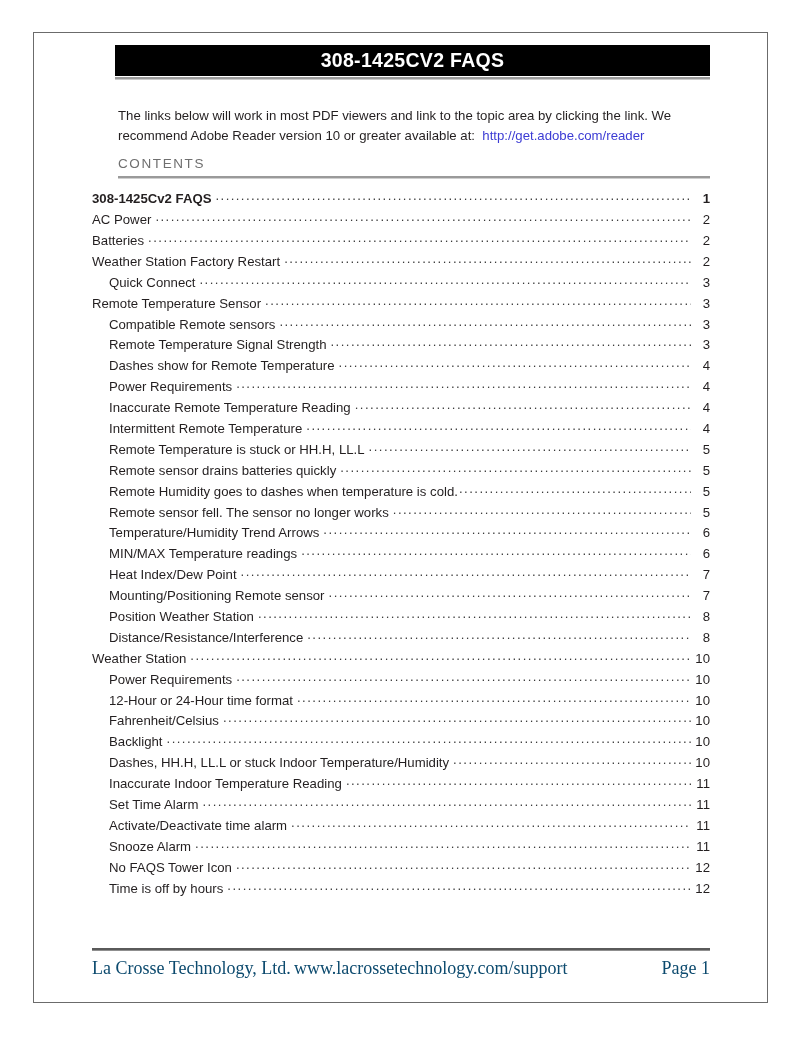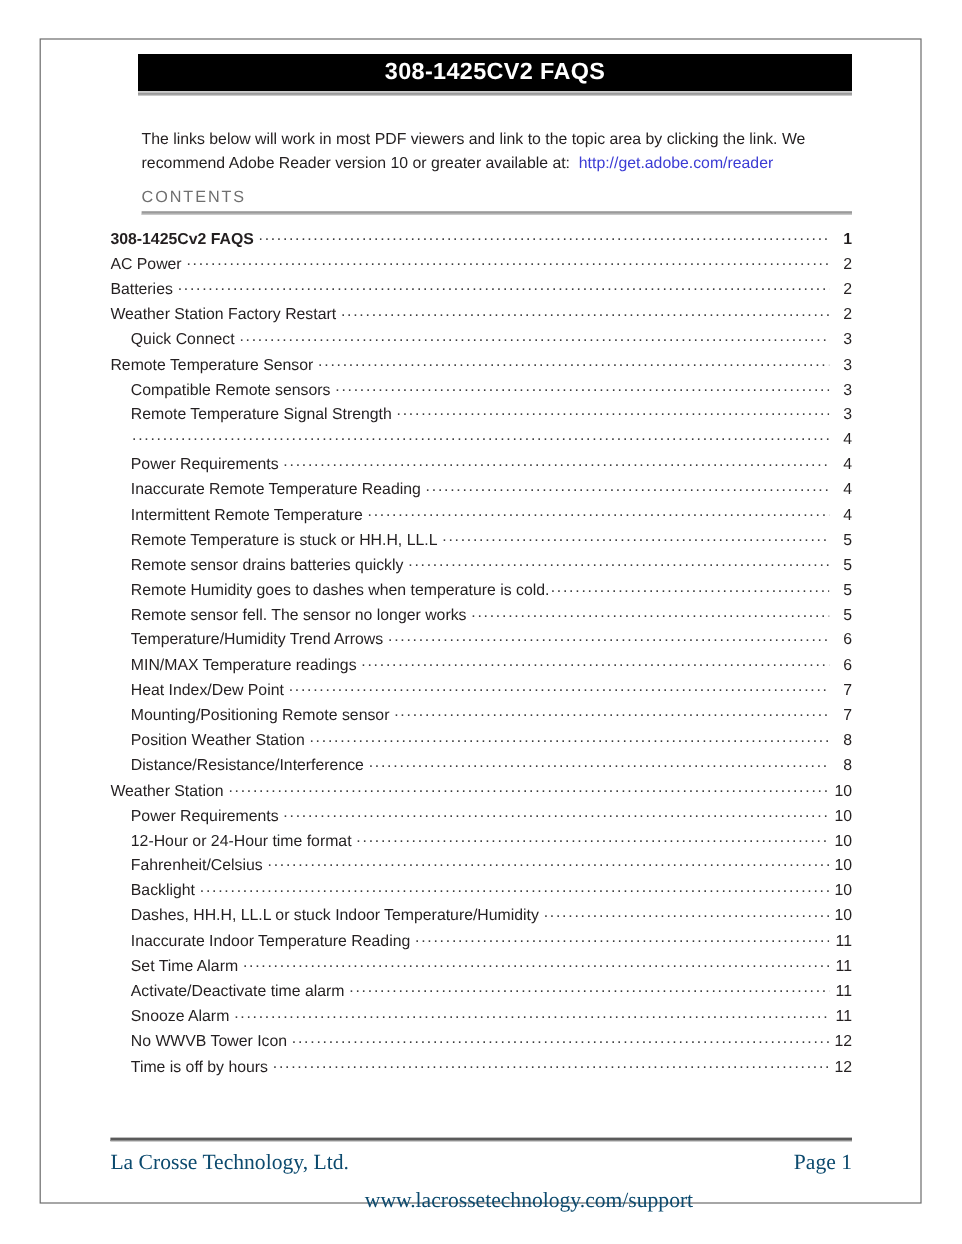--- a/index.html
+++ b/index.html
@@ -161,21 +161,21 @@
     position: absolute;
     left: 92px;
     top: 958px;
     width: 618px;
     height: 20px;
     font-family: "Liberation Serif", serif;
     font-size: 18px;
     color: #0c4a6e;
   }
   .footer .f-left   { position: absolute; left: 0;     top: 0; }
-  .footer .f-center { position: absolute; left: 212px; top: 0; margin-top: 32px; }
+  .footer .f-center { position: absolute; left: 202px; top: 0; }
   .footer .f-right  { position: absolute; right: 0;    top: 0; }
 </style>
 </head>
 <body>
 
 <div class="page-sheet">
   <div class="page-border"></div>
 
   <div class="title-banner-wrap">
     <div class="title-banner">308-1425CV2 FAQS</div>
@@ -222,20 +222,21 @@
         <span class="toc-label">Compatible Remote sensors</span>
         <span class="toc-dots"></span>
         <span class="toc-page">3</span>
       </div>
       <div class="toc-row level-2">
         <span class="toc-label">Remote Temperature Signal Strength</span>
         <span class="toc-dots"></span>
         <span class="toc-page">3</span>
       </div>
       <div class="toc-row level-2">
+        <span class="toc-label">Dashes show for Remote Temperature</span>
         <span class="toc-dots"></span>
         <span class="toc-page">4</span>
       </div>
       <div class="toc-row level-2">
         <span class="toc-label">Power Requirements</span>
         <span class="toc-dots"></span>
         <span class="toc-page">4</span>
       </div>
       <div class="toc-row level-2">
         <span class="toc-label">Inaccurate Remote Temperature Reading</span>
@@ -341,21 +342,21 @@
         <span class="toc-label">Activate/Deactivate time alarm</span>
         <span class="toc-dots"></span>
         <span class="toc-page">11</span>
       </div>
       <div class="toc-row level-2">
         <span class="toc-label">Snooze Alarm</span>
         <span class="toc-dots"></span>
         <span class="toc-page">11</span>
       </div>
       <div class="toc-row level-2">
-        <span class="toc-label">No WWVB Tower Icon</span>
+        <span class="toc-label">No FAQS Tower Icon</span>
         <span class="toc-dots"></span>
         <span class="toc-page">12</span>
       </div>
       <div class="toc-row level-2">
         <span class="toc-label">Time is off by hours</span>
         <span class="toc-dots"></span>
         <span class="toc-page">12</span>
       </div>
     </div>
 

